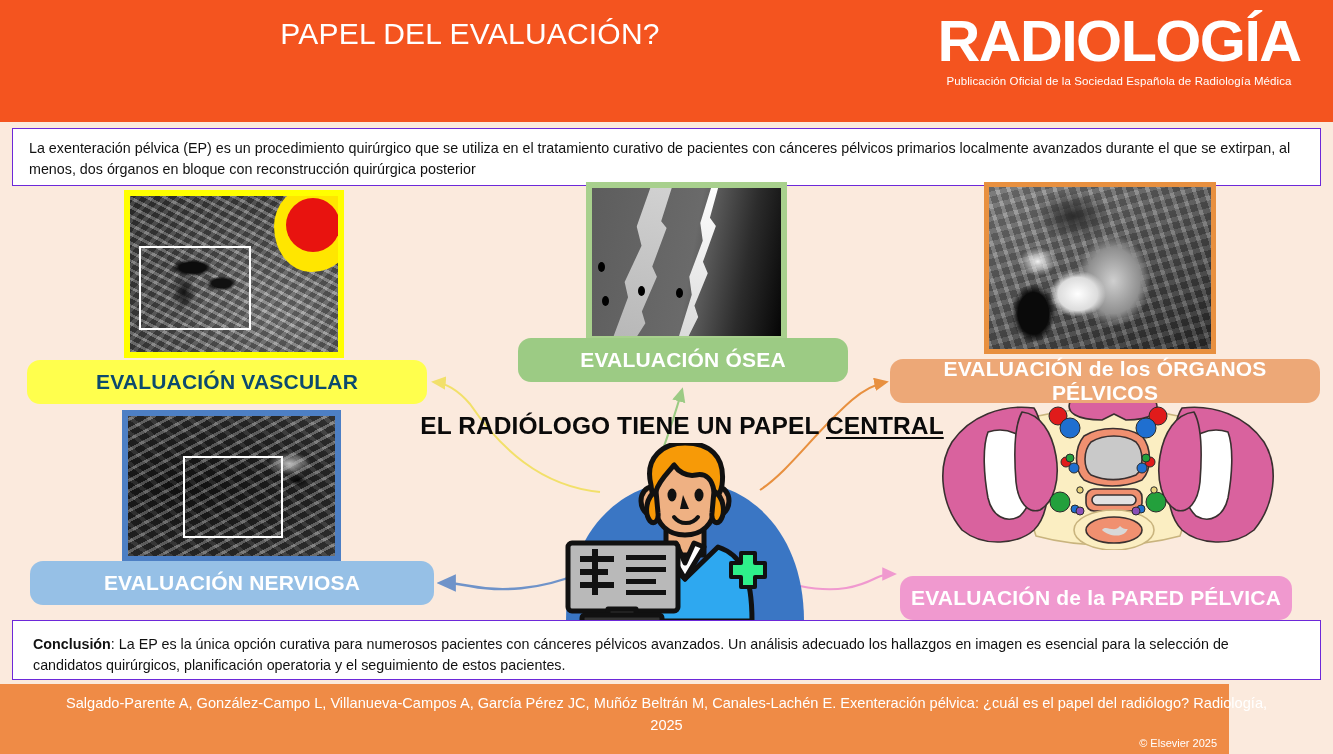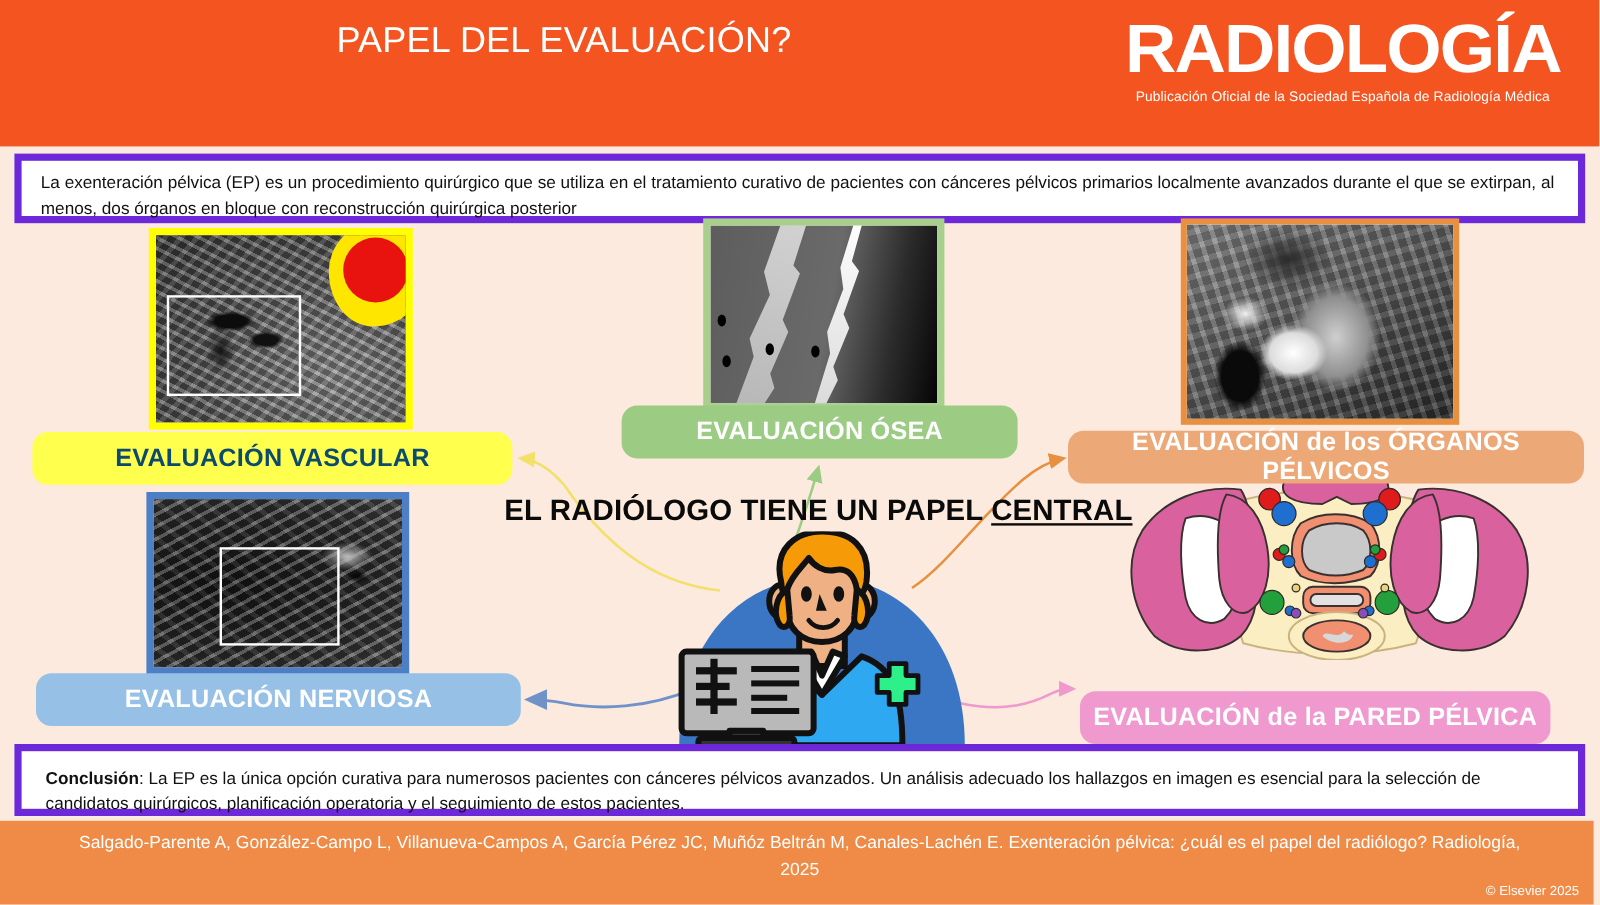--- a/index.html
+++ b/index.html
@@ -26,32 +26,32 @@
   .logo-block{position:absolute;right:14px;top:14px;width:400px;text-align:center;color:#fff;}
   .logo-word{
     font-size:57px;font-weight:bold;letter-spacing:-1.5px;line-height:.98;
     transform:scaleX(1.04);transform-origin:center;
   }
   .logo-sub{font-size:11.5px;margin-top:5px;letter-spacing:.1px;}
 
   
   .panel{
     position:absolute;background:#ffffff;
-    border:6px solid #6d28d9;
+    border:1px solid #6d28d9;
     box-sizing:border-box;
   }
   .intro{left:12px;top:128px;width:1309px;height:58px;padding:9px 16px;}
   .intro p{margin:0;font-size:14.3px;color:#111;line-height:1.45;}
   .concl{left:12px;top:620px;width:1309px;height:60px;padding:9px 16px;}
   .concl p{margin:4px;font-size:14.3px;color:#111;line-height:1.45;}
   .concl b{font-weight:bold;}
 
   
   .footer{
-    position:absolute;left:0;bottom:0;width:1328px;height:70px;
+    position:absolute;left:0;bottom:0;width:1229px;height:70px;
     background:#ef8b46;color:#ffffff;
   }
   .footer-cite{
     position:absolute;left:60px;top:9px;width:1213px;text-align:center;
     font-size:14.6px;line-height:1.5;
   }
   .footer-copy{position:absolute;right:12px;bottom:5px;font-size:11px;}
 
   
   .imgcard{position:absolute;box-sizing:border-box;overflow:hidden;}

